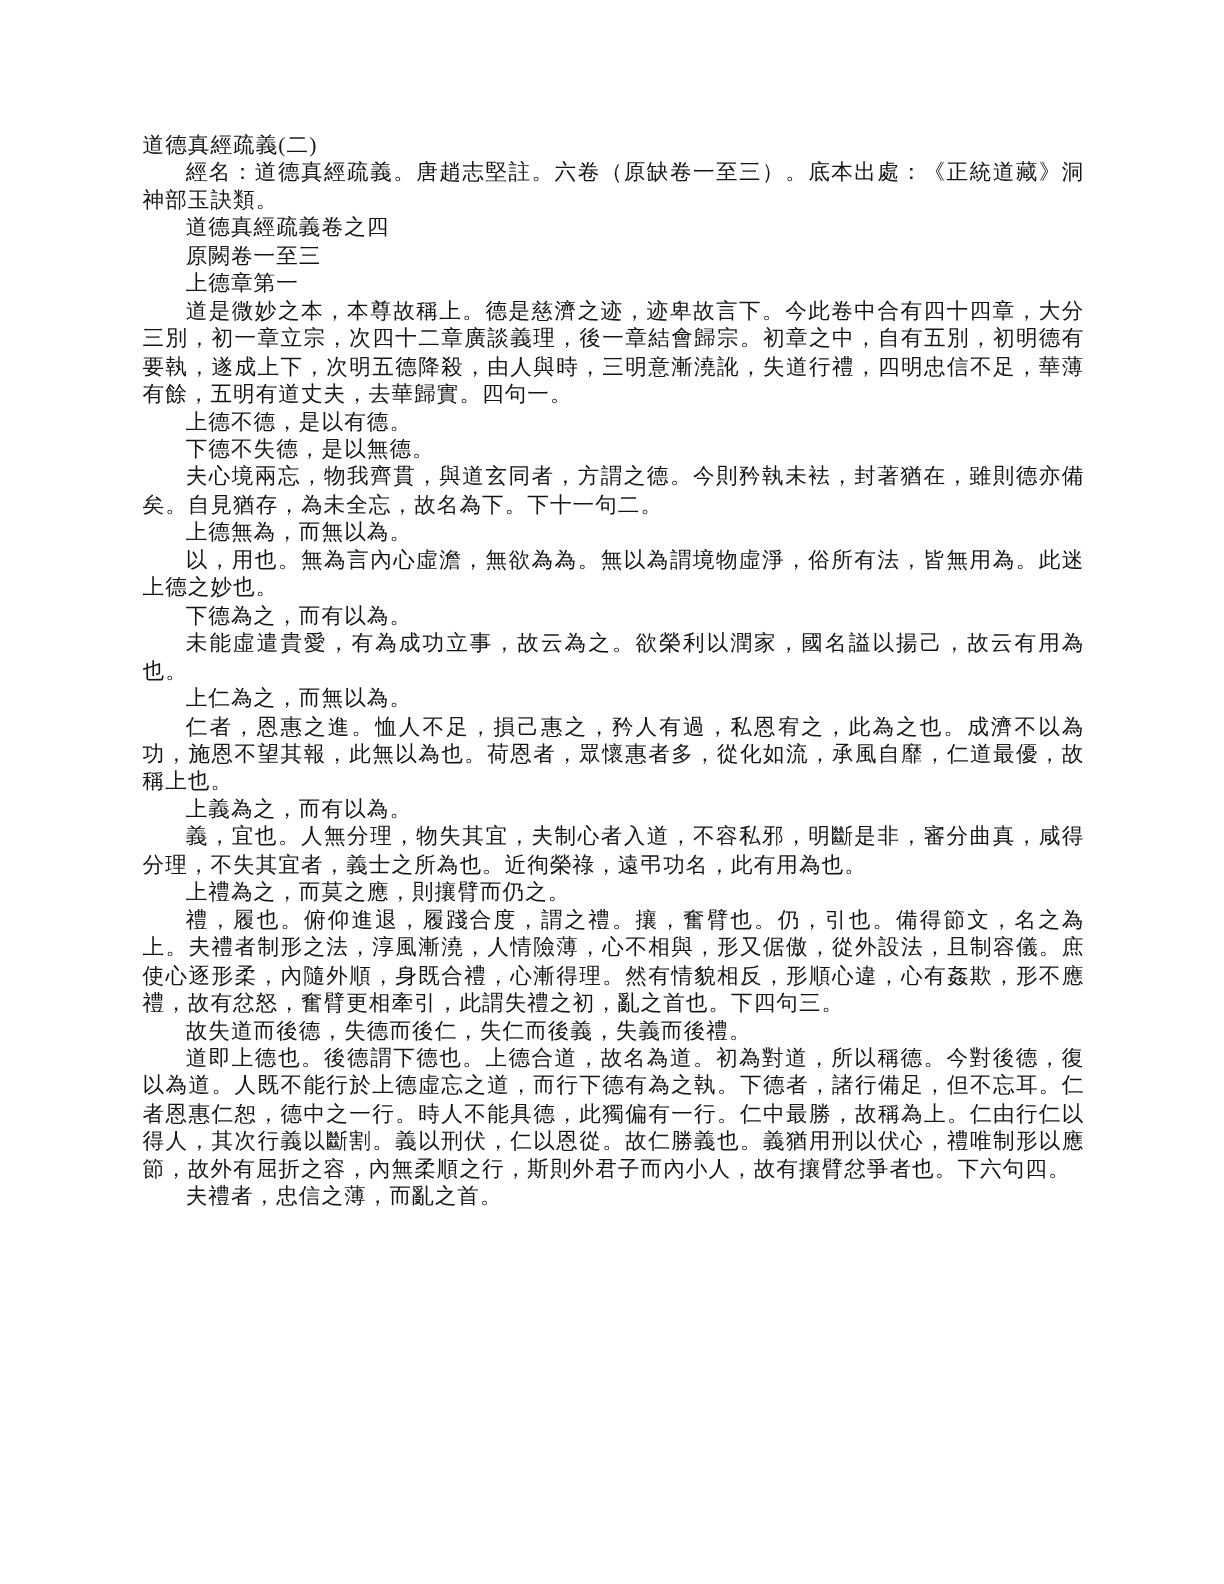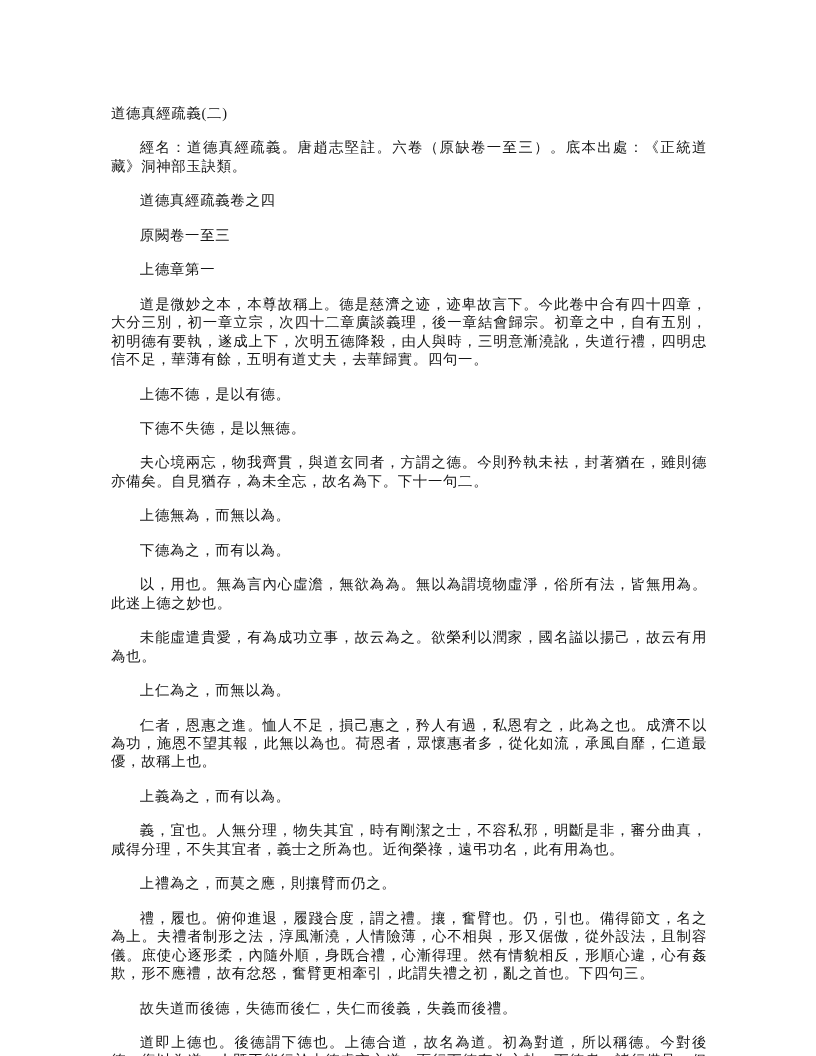--- a/index.html
+++ b/index.html
@@ -22,21 +22,21 @@
     font-family: "Liberation Serif", "DejaVu Serif", serif;
     font-size: 14.4px;
     line-height: 18.45px;
     letter-spacing: 0.7px;
     color: #151515;
     text-align: justify;
     text-justify: inter-character;
     word-break: break-all;
   }
   .content p.para {
-    margin: 16px;
+    margin: 0;
     padding: 0;
     text-indent: 2em;
   }
   .content p.para.no-indent {
     text-indent: 0;
   }
 </style>
 </head>
 <body>
 
@@ -45,26 +45,26 @@
       <p class="para no-indent">道德真經疏義(二)</p>
       <p class="para">經名：道德真經疏義。唐趙志堅註。六卷（原缺卷一至三）。底本出處：《正統道藏》洞神部玉訣類。</p>
       <p class="para">道德真經疏義卷之四</p>
       <p class="para">原闕卷一至三</p>
       <p class="para">上德章第一</p>
       <p class="para">道是微妙之本，本尊故稱上。德是慈濟之迹，迹卑故言下。今此卷中合有四十四章，大分三別，初一章立宗，次四十二章廣談義理，後一章結會歸宗。初章之中，自有五別，初明德有要執，遂成上下，次明五德降殺，由人與時，三明意漸澆訛，失道行禮，四明忠信不足，華薄有餘，五明有道丈夫，去華歸實。四句一。</p>
       <p class="para">上德不德，是以有德。</p>
       <p class="para">下德不失德，是以無德。</p>
       <p class="para">夫心境兩忘，物我齊貫，與道玄同者，方謂之德。今則矜執未袪，封著猶在，雖則德亦備矣。自見猶存，為未全忘，故名為下。下十一句二。</p>
       <p class="para">上德無為，而無以為。</p>
+      <p class="para">以，用也。無為言內心虛澹，無欲為為。無以為謂境物虛淨，俗所有法，皆無用為。此迷上德之妙也。</p>
       <p class="para">下德為之，而有以為。</p>
-      <p class="para">以，用也。無為言內心虛澹，無欲為為。無以為謂境物虛淨，俗所有法，皆無用為。此迷上德之妙也。</p>
       <p class="para">未能虛遣貴愛，有為成功立事，故云為之。欲榮利以潤家，國名謚以揚己，故云有用為也。</p>
       <p class="para">上仁為之，而無以為。</p>
       <p class="para">仁者，恩惠之進。恤人不足，損己惠之，矜人有過，私恩宥之，此為之也。成濟不以為功，施恩不望其報，此無以為也。荷恩者，眾懷惠者多，從化如流，承風自靡，仁道最優，故稱上也。</p>
       <p class="para">上義為之，而有以為。</p>
-      <p class="para">義，宜也。人無分理，物失其宜，時有剛潔之士，不容私邪，明斷是非，審分曲真，咸得分理，不失其宜者，義士之所為也。近徇榮祿，遠弔功名，此有用為也。</p>
+      <p class="para">義，宜也。人無分理，物失其宜，夫制心者入道，不容私邪，明斷是非，審分曲真，咸得分理，不失其宜者，義士之所為也。近徇榮祿，遠弔功名，此有用為也。</p>
       <p class="para">上禮為之，而莫之應，則攘臂而仍之。</p>
       <p class="para">禮，履也。俯仰進退，履踐合度，謂之禮。攘，奮臂也。仍，引也。備得節文，名之為上。夫禮者制形之法，淳風漸澆，人情險薄，心不相與，形又倨傲，從外設法，且制容儀。庶使心逐形柔，內隨外順，身既合禮，心漸得理。然有情貌相反，形順心違，心有姦欺，形不應禮，故有忿怒，奮臂更相牽引，此謂失禮之初，亂之首也。下四句三。</p>
       <p class="para">故失道而後德，失德而後仁，失仁而後義，失義而後禮。</p>
       <p class="para">道即上德也。後德謂下德也。上德合道，故名為道。初為對道，所以稱德。今對後德，復以為道。人既不能行於上德虛忘之道，而行下德有為之執。下德者，諸行備足，但不忘耳。仁者恩惠仁恕，德中之一行。時人不能具德，此獨偏有一行。仁中最勝，故稱為上。仁由行仁以得人，其次行義以斷割。義以刑伏，仁以恩從。故仁勝義也。義猶用刑以伏心，禮唯制形以應節，故外有屈折之容，內無柔順之行，斯則外君子而內小人，故有攘臂忿爭者也。下六句四。</p>
       <p class="para">夫禮者，忠信之薄，而亂之首。</p>
     </div>
 </div>
 
 </body></html>

